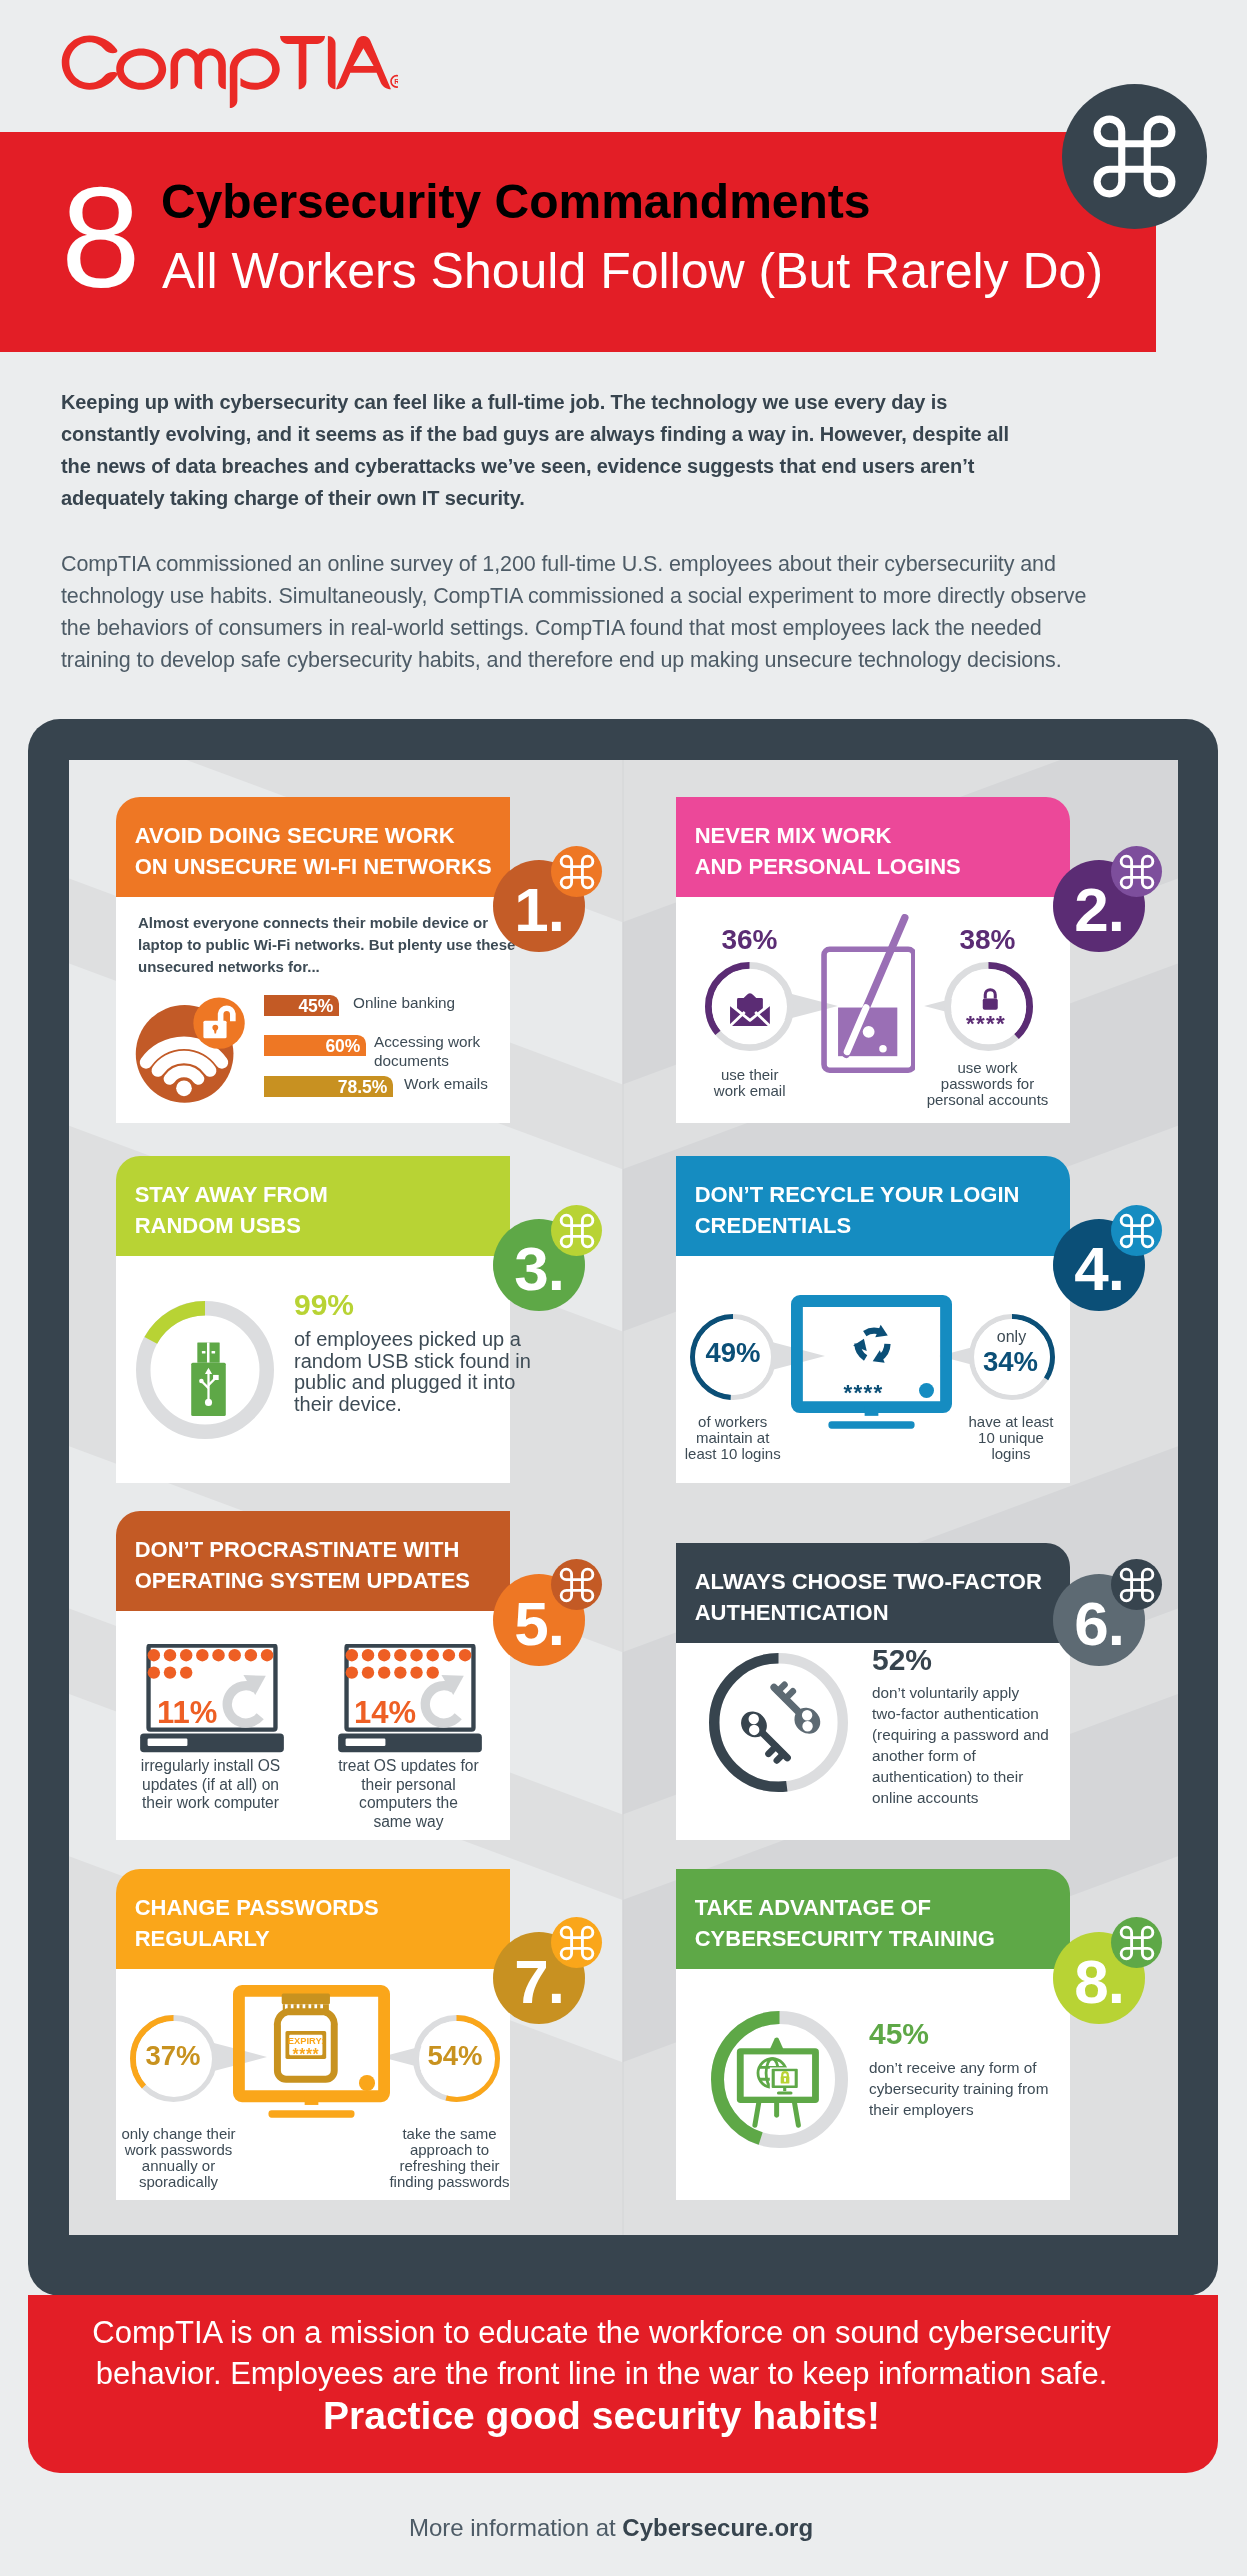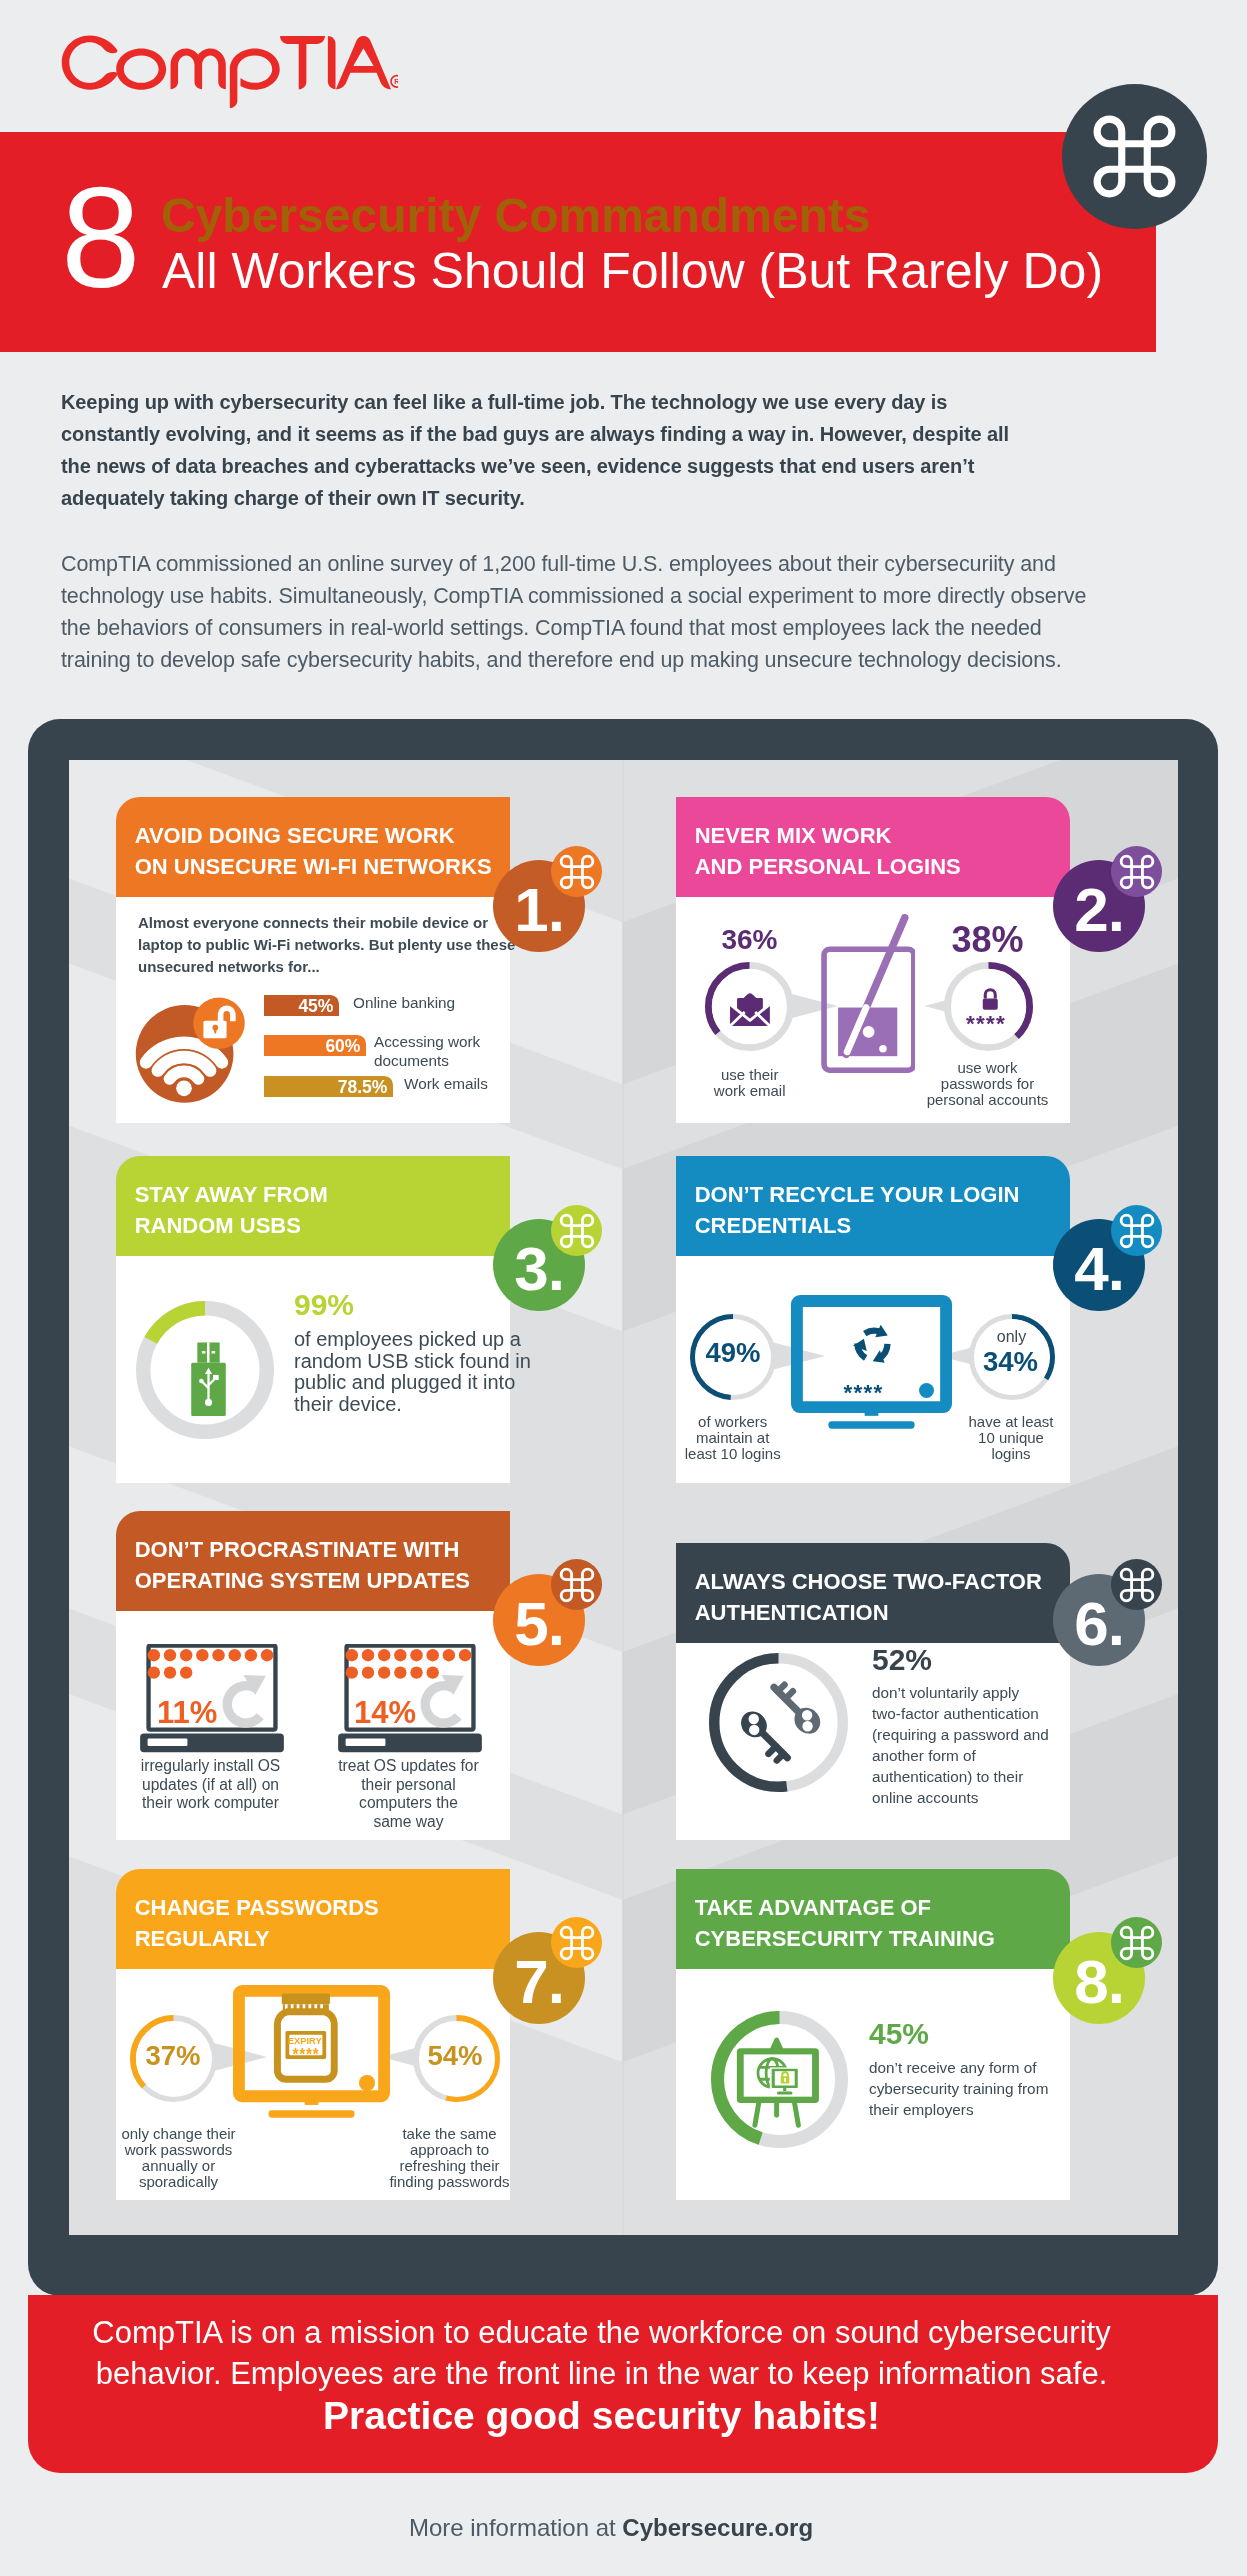--- a/index.html
+++ b/index.html
@@ -5,22 +5,22 @@
 html,body{margin:0;padding:0;}
 body{width:1248px;height:2576px;background:#ebedee;
      font-family:"Liberation Sans",sans-serif;position:relative;overflow:hidden;}
 svg{display:block;}
 .ln{display:block;}
 
 #logo{position:absolute;left:61px;top:30px;}
 #header-band{position:absolute;left:0;top:132px;width:1156px;height:220px;background:#e31e26;}
 #header-num{position:absolute;left:61px;top:193px;font-size:143px;line-height:89px;
     color:#fff;font-weight:400;}
-#header-title{position:absolute;left:161px;top:183px;color:#a16207;font-size:48px;font-weight:700;
-    line-height:37px;letter-spacing:0px;margin-top:14px;}
+#header-title{position:absolute;left:161px;top:183px;color:#000000;font-size:48px;font-weight:700;
+    line-height:37px;letter-spacing:0px;}
 #header-sub{position:absolute;left:162px;top:253px;color:#fff;font-size:50px;font-weight:400;
     line-height:37px;letter-spacing:0px;}
 #cmd-badge{position:absolute;left:1062px;top:84px;width:145px;height:145px;border-radius:50%;
     background:#37444e;}
 #cmd-badge>div{position:absolute;left:30px;top:30px;}
 
 #intro-bold{position:absolute;left:61px;top:386px;width:1123px;color:#37444e;font-size:20px;
     font-weight:700;line-height:32px;letter-spacing:-0.1px;}
 #intro-body{position:absolute;left:61px;top:548px;width:1142px;color:#4d5b66;font-size:21.5px;
     font-weight:400;line-height:32px;letter-spacing:-0.1px;}
@@ -194,21 +194,21 @@
       </div>
       <div style="position:absolute;left:268px;top:165px;">
         <svg width="89" height="89" viewBox="0 0 100 100">
           <circle cx="50" cy="50" r="46.2" fill="none" stroke="#dcdddf" stroke-width="7.6"></circle>
           <circle cx="50" cy="50" r="46.2" fill="none" stroke="#5b2c74" stroke-width="7.6" stroke-dasharray="110.308 179.976" stroke-dashoffset="-0" transform="rotate(-90 50 50)"></circle>
         </svg>
       </div>
       <div style="position:absolute;left:36px;top:172px;width:75px;height:75px;border-radius:50%;background:#fff;"></div>
       <div style="position:absolute;left:275px;top:172px;width:75px;height:75px;border-radius:50%;background:#fff;"></div>
       <div class="bignum" style="left:0;top:129px;width:147px;text-align:center;font-size:28px;line-height:28px;color:#5b2c74;">36%</div>
-      <div class="bignum" style="left:238px;top:129px;width:147px;text-align:center;font-size:36px;line-height:28px;color:#5b2c74;">38%</div>
+      <div class="bignum" style="left:238px;top:129px;width:147px;text-align:center;font-size:28px;line-height:28px;color:#5b2c74;">38%</div>
       <div style="position:absolute;left:145px;top:117px;">
         <svg width="94" height="159" viewBox="0 0 150 255">
           <rect x="4.5" y="56.5" width="144" height="194" rx="9" fill="none" stroke="#9a6fb5" stroke-width="9"></rect>
           <rect x="27" y="150" width="95" height="78" fill="#9a6fb5"></rect>
           <path d="M134 6 L40 225" stroke="#9a6fb5" stroke-width="12" stroke-linecap="round" fill="none"></path>
           <path d="M72 150 L41.5 221" stroke="#ffffff" stroke-width="11" stroke-linecap="round" fill="none"></path>
           <circle cx="76" cy="189" r="9.5" fill="#fff"></circle>
           <circle cx="99" cy="216" r="6" fill="#fff"></circle>
         </svg>
       </div>

